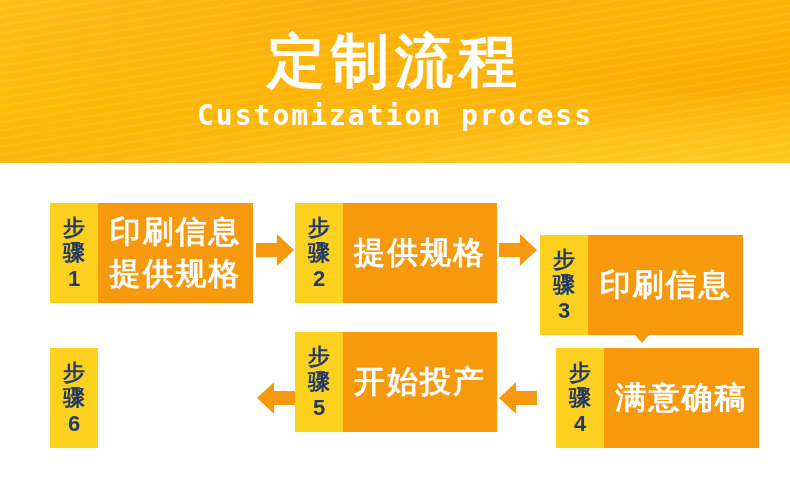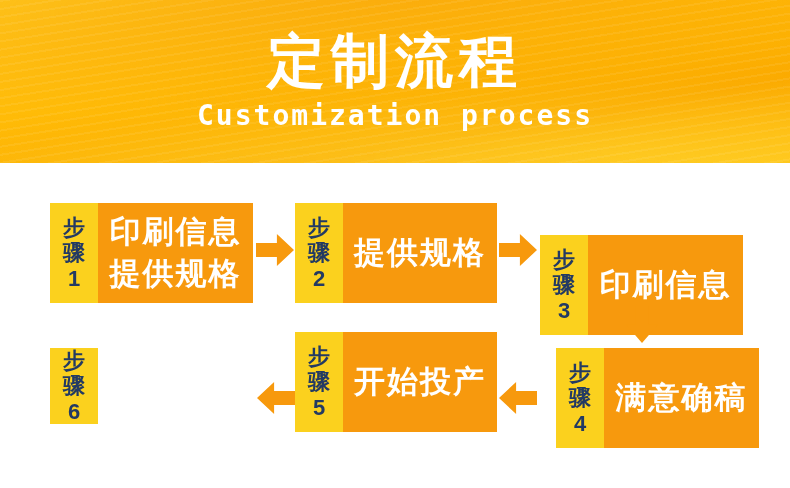--- a/index.html
+++ b/index.html
@@ -72,21 +72,21 @@
   }
   .arrow-down{
     width:32px;height:37px;
     clip-path:polygon(30% 0,70% 0,70% 50%,100% 50%,50% 100%,0 50%,30% 50%);
   }
   .u1{left:50px;top:203px;width:203px;}
   .u2{left:295px;top:203px;width:202px;}
   .u3{left:540px;top:203px;width:203px;margin-top:32px;}
   .u4{left:540px;top:348px;width:203px;padding-left:16px;}
   .u5{left:295px;top:332px;width:202px;}
-  .u6{left:50px;top:348px;width:203px;flex-direction:column;}
+  .u6{left:50px;top:348px;width:203px;}
   .a1{left:256px;top:234px;}
   .a2{left:499px;top:234px;}
   .a3{left:626px;top:306px;}
   .a4{left:499px;top:382px;}
   .a5{left:257px;top:382px;}
 </style>
 </head>
 <body>
 
 <div class="page">

